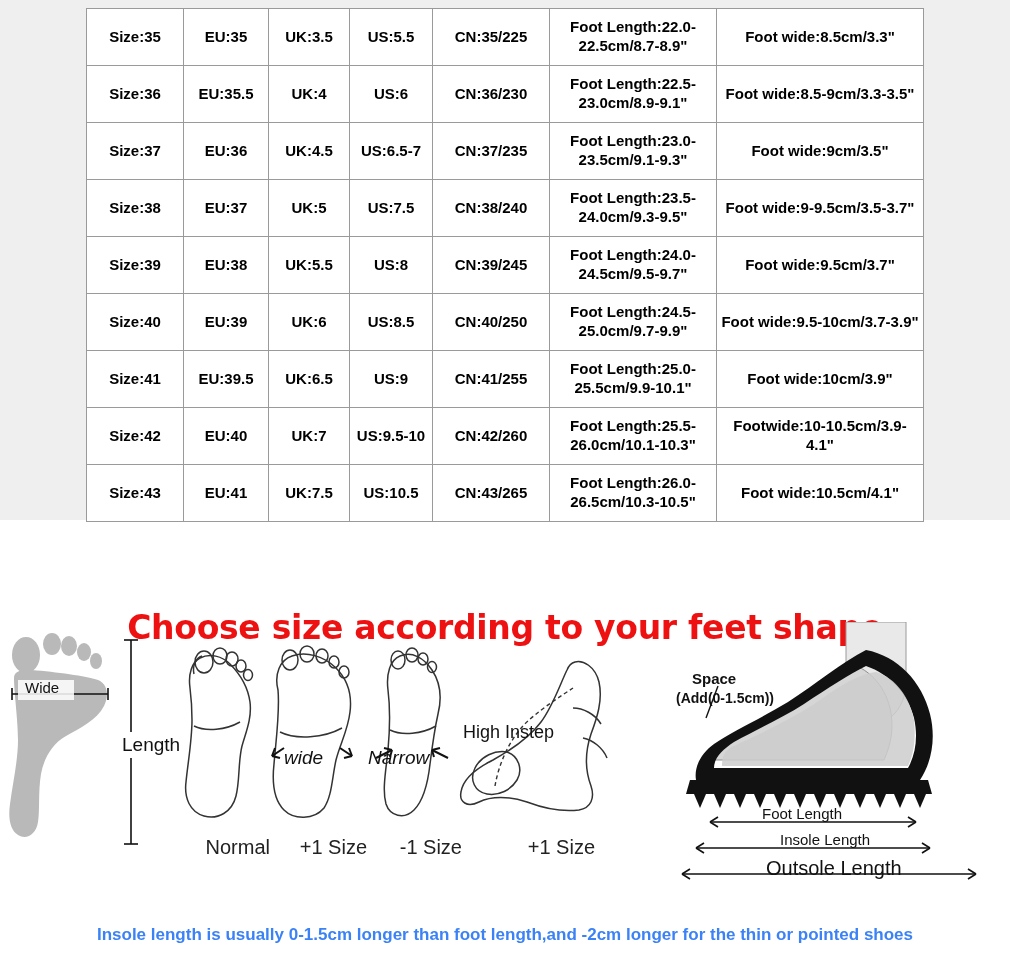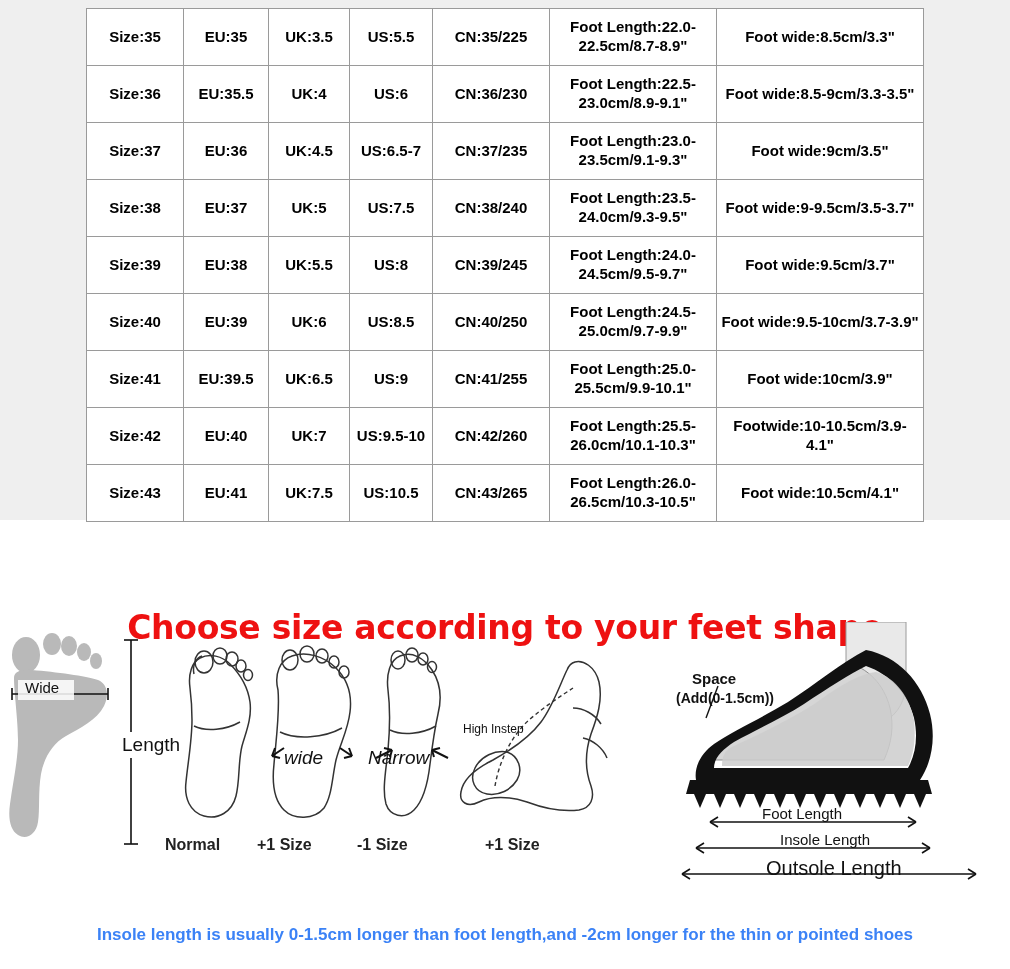--- a/index.html
+++ b/index.html
@@ -77,25 +77,24 @@
     left: 0;
     top: 632px;
     width: 1010px;
     height: 265px;
   }
   .fig {
     position: absolute;
   }
   .fig-cap {
     position: absolute;
-    font-size: 16px;
+    font-size: 20px;
     color: #222;
-    text-align: left;
+    text-align: right;
     font-family: "Liberation Sans", sans-serif;
-    font-weight: bold;
   }
   .fig-lbl {
     position: absolute;
     font-size: 15px;
     color: #111;
     font-family: "Liberation Sans", sans-serif;
   }
   .fig-lbl.italic { font-style: italic; }
 
   
@@ -319,21 +318,21 @@
                    C98 54 106 30 112 18 C114 13 116 11 120 10 Z"></path>
           <path d="M52 100 C40 98 26 104 20 116 C14 128 20 140 32 142 C44 144 56 138 62 128
                    C68 118 64 104 52 100 Z"></path>
           <path d="M118 56 C128 56 140 62 146 72"></path>
           <path d="M128 86 C138 88 148 96 152 106"></path>
         </g>
         <g fill="none" stroke="#333" stroke-width="1.4" stroke-dasharray="4 3">
           <path d="M40 134 C44 110 56 84 74 68 C90 54 106 44 118 36"></path>
         </g>
       </svg>
-      <div class="fig-lbl" style="left:8px; top:70px; font-size:12px;">High Instep</div>
+      <div class="fig-lbl" style="left:8px; top:70px; font-size:18px;">High Instep</div>
       <div class="fig-cap" style="left:30px; top:184px; width:110px;">+1 Size</div>
     </div>
 
     <div class="fig" style="left:670px; top:-10px;">
       <svg width="330" height="265" viewBox="0 0 330 265">
 
         <path d="M176 0 L236 0 L236 60 C236 78 228 92 214 100 L176 100 Z" fill="#e9e9e9" stroke="#9a9a9a" stroke-width="1"></path>
 
         <path d="M176 40 C160 60 130 82 96 96 C70 108 50 122 44 138 L214 138
                  C222 120 224 104 220 86 C214 62 198 46 176 40 Z" fill="#d6d6d6" stroke="#8f8f8f" stroke-width="1"></path>

